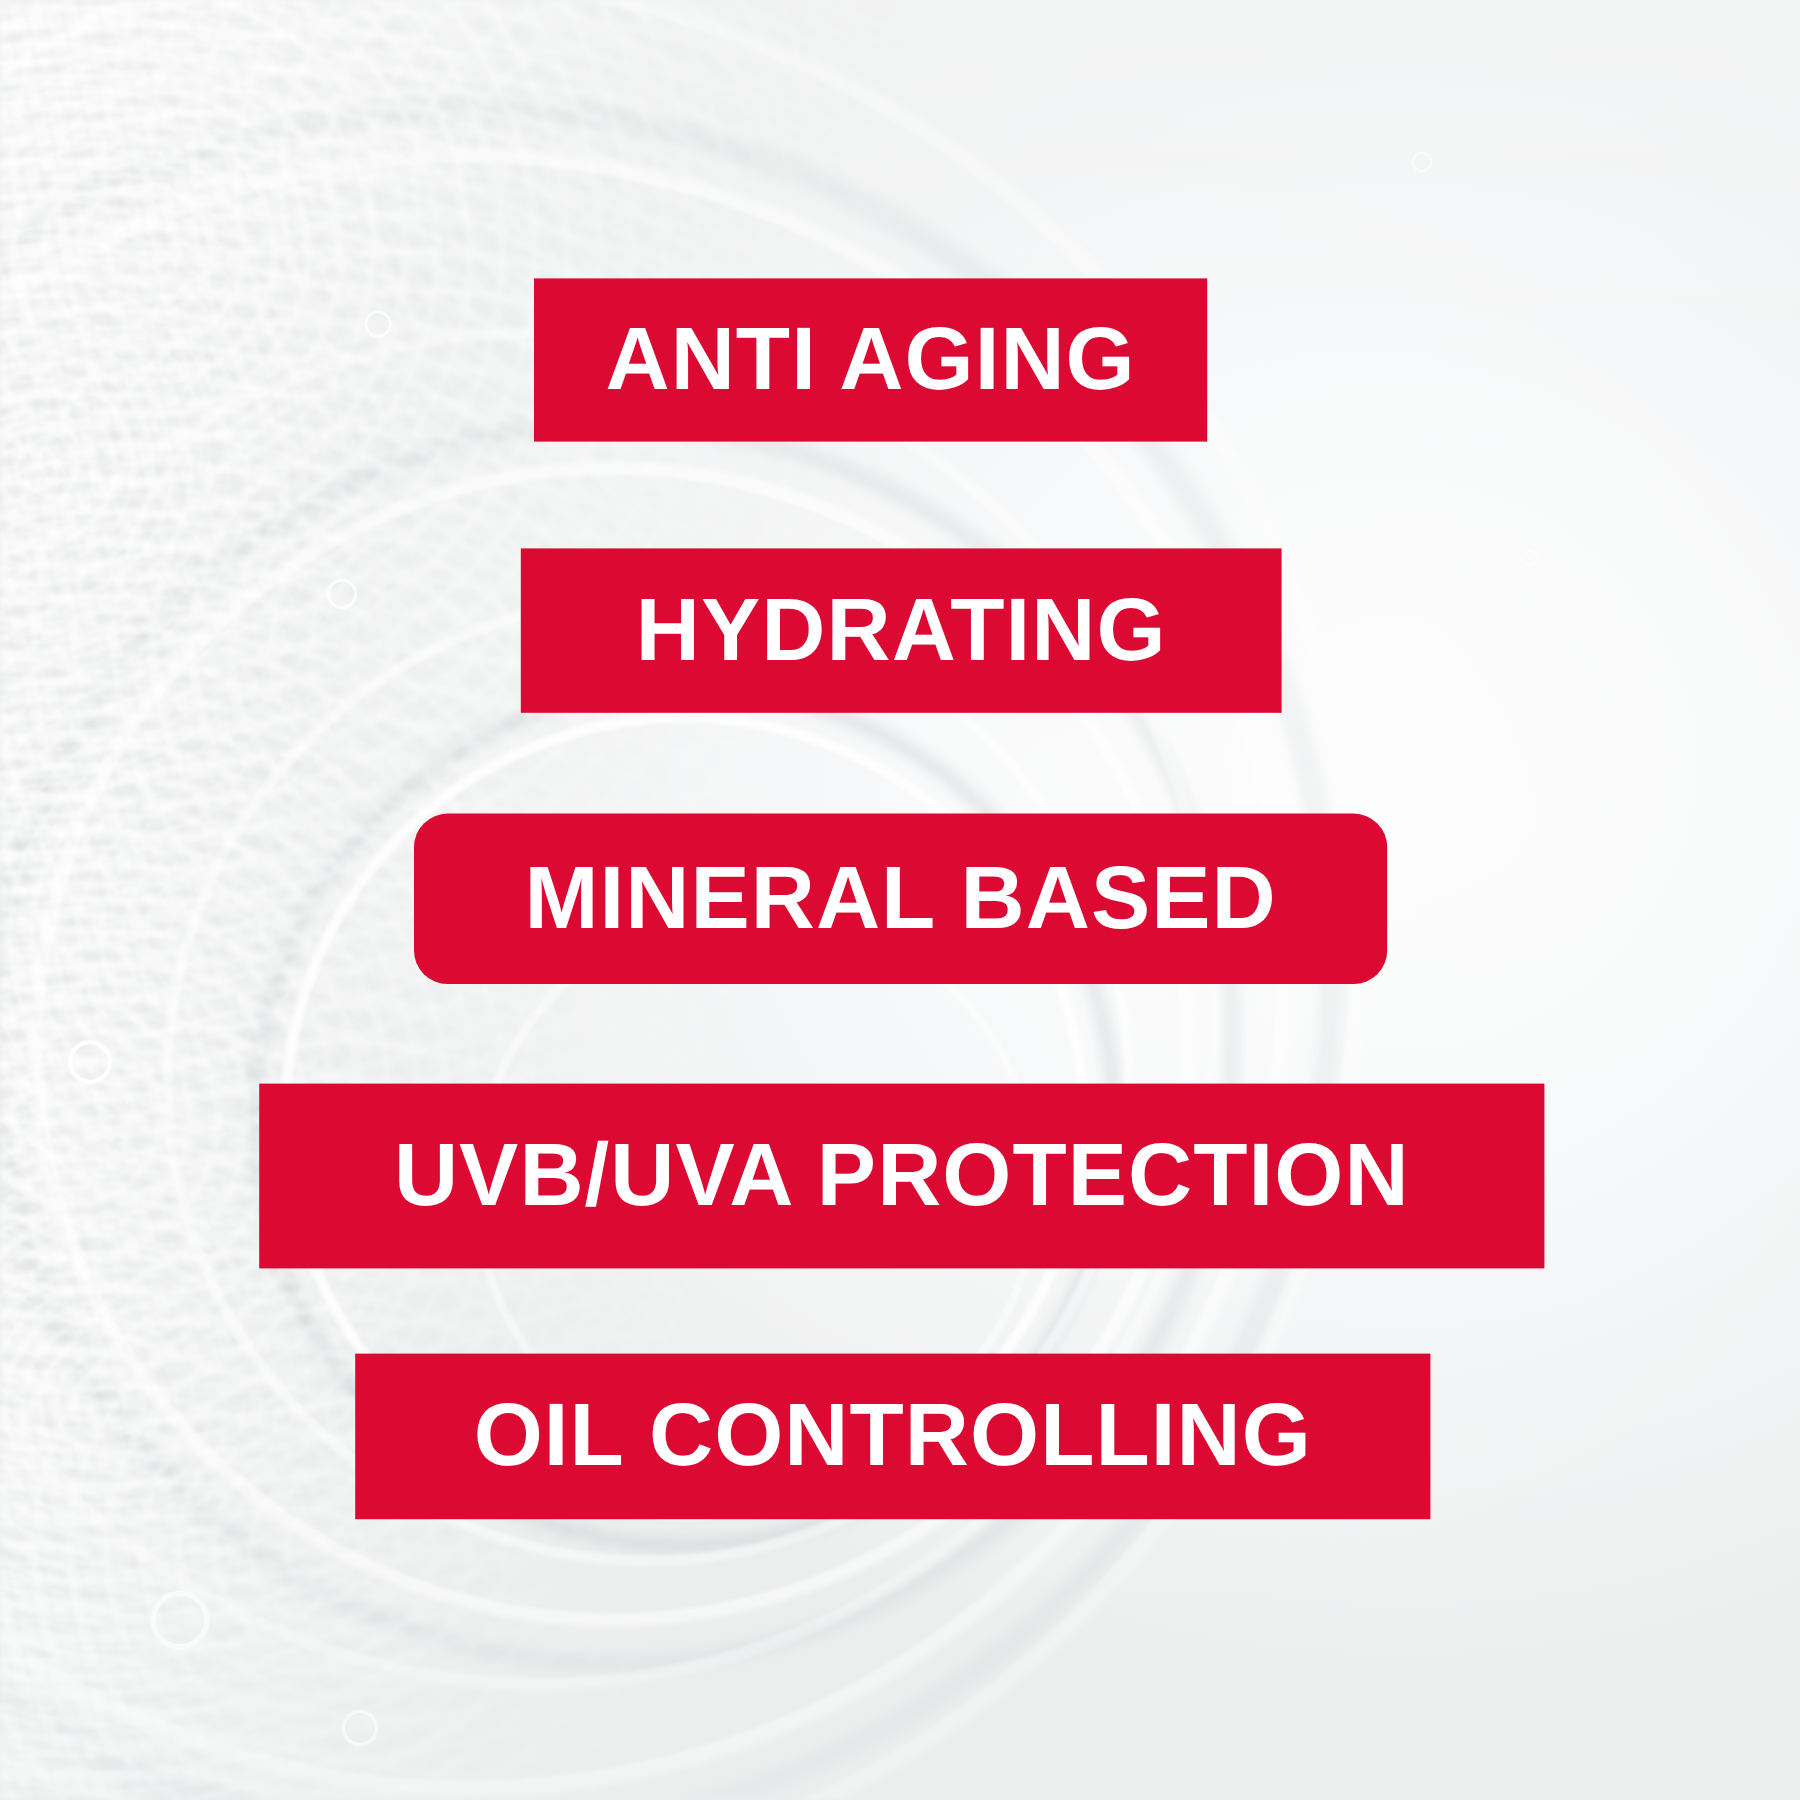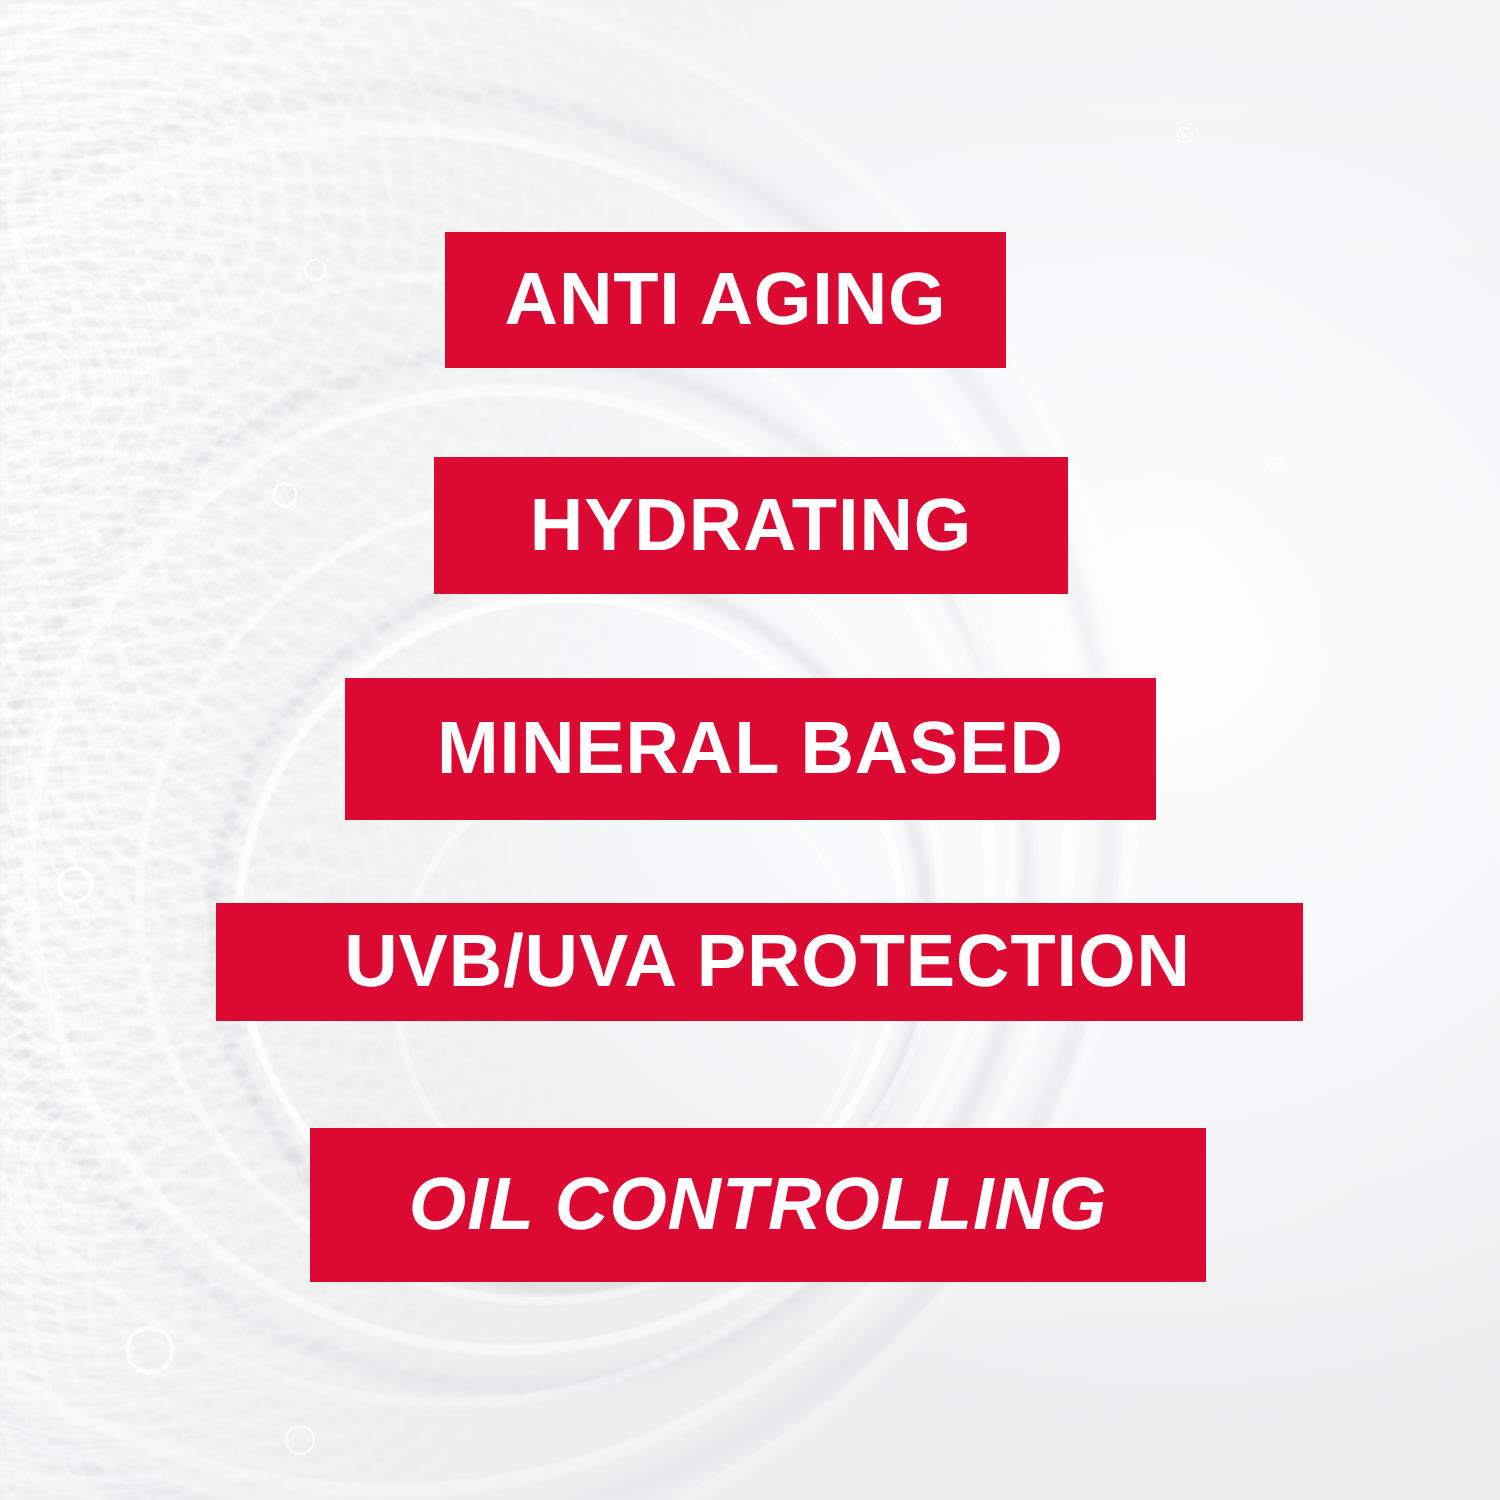--- a/index.html
+++ b/index.html
@@ -120,22 +120,22 @@
   }
 
   .banner-label {
     display: block;
     transform: translateY(-1px);
   }
 
   #banner-anti-aging       { left: 445px; top: 232px;  width: 561px; height: 136px; font-size: 74px; }
   #banner-hydrating        { left: 434px; top: 457px;  width: 634px; height: 137px; font-size: 74px; text-align: center; }
   #banner-mineral-based    { left: 345px; top: 678px;  width: 811px; height: 142px; font-size: 74px; }
-  #banner-uvb-uva          { left: 216px; top: 903px;  width: 1071px; height: 118px; font-size: 74px; padding-left: 16px; }
-  #banner-oil-controlling  { left: 310px; top: 1128px; width: 896px; height: 154px; font-size: 74px; font-style: italic; }
+  #banner-uvb-uva          { left: 216px; top: 903px;  width: 1071px; height: 154px; font-size: 74px; }
+  #banner-oil-controlling  { left: 296px; top: 1128px; width: 896px; height: 138px; font-size: 74px; }
 </style>
 </head>
 <body>
 
 <div id="canvas">
 
   <div class="bg-layer" id="bg-base"></div>
   <div class="bg-layer" id="bg-arc-shadows"></div>
   <div class="bg-layer" id="bg-arcs"></div>
   <div class="bg-layer" id="bg-caustics"></div>
@@ -144,21 +144,21 @@
   <div class="bg-layer" id="bg-veil"></div>
 
   <div class="banner" id="banner-anti-aging" style="background-color: rgb(220, 10, 51); color: rgb(255, 255, 255);">
     <span class="banner-label">ANTI AGING</span>
   </div>
 
   <div class="banner" id="banner-hydrating" style="background-color: rgb(220, 10, 51); color: rgb(255, 255, 255);">
     <span class="banner-label">HYDRATING</span>
   </div>
 
-  <div class="banner" id="banner-mineral-based" style="background-color: rgb(220, 10, 51); color: rgb(255, 255, 255);">
+  <div class="banner" id="banner-mineral-based" style="background-color: rgb(220, 10, 51); color: rgb(255, 255, 255); border-radius: 28px;">
     <span class="banner-label">MINERAL BASED</span>
   </div>
 
   <div class="banner" id="banner-uvb-uva" style="background-color: rgb(220, 10, 51); color: rgb(255, 255, 255);">
     <span class="banner-label">UVB/UVA PROTECTION</span>
   </div>
 
   <div class="banner" id="banner-oil-controlling" style="background-color: rgb(220, 10, 51); color: rgb(255, 255, 255);">
     <span class="banner-label">OIL CONTROLLING</span>
   </div>

